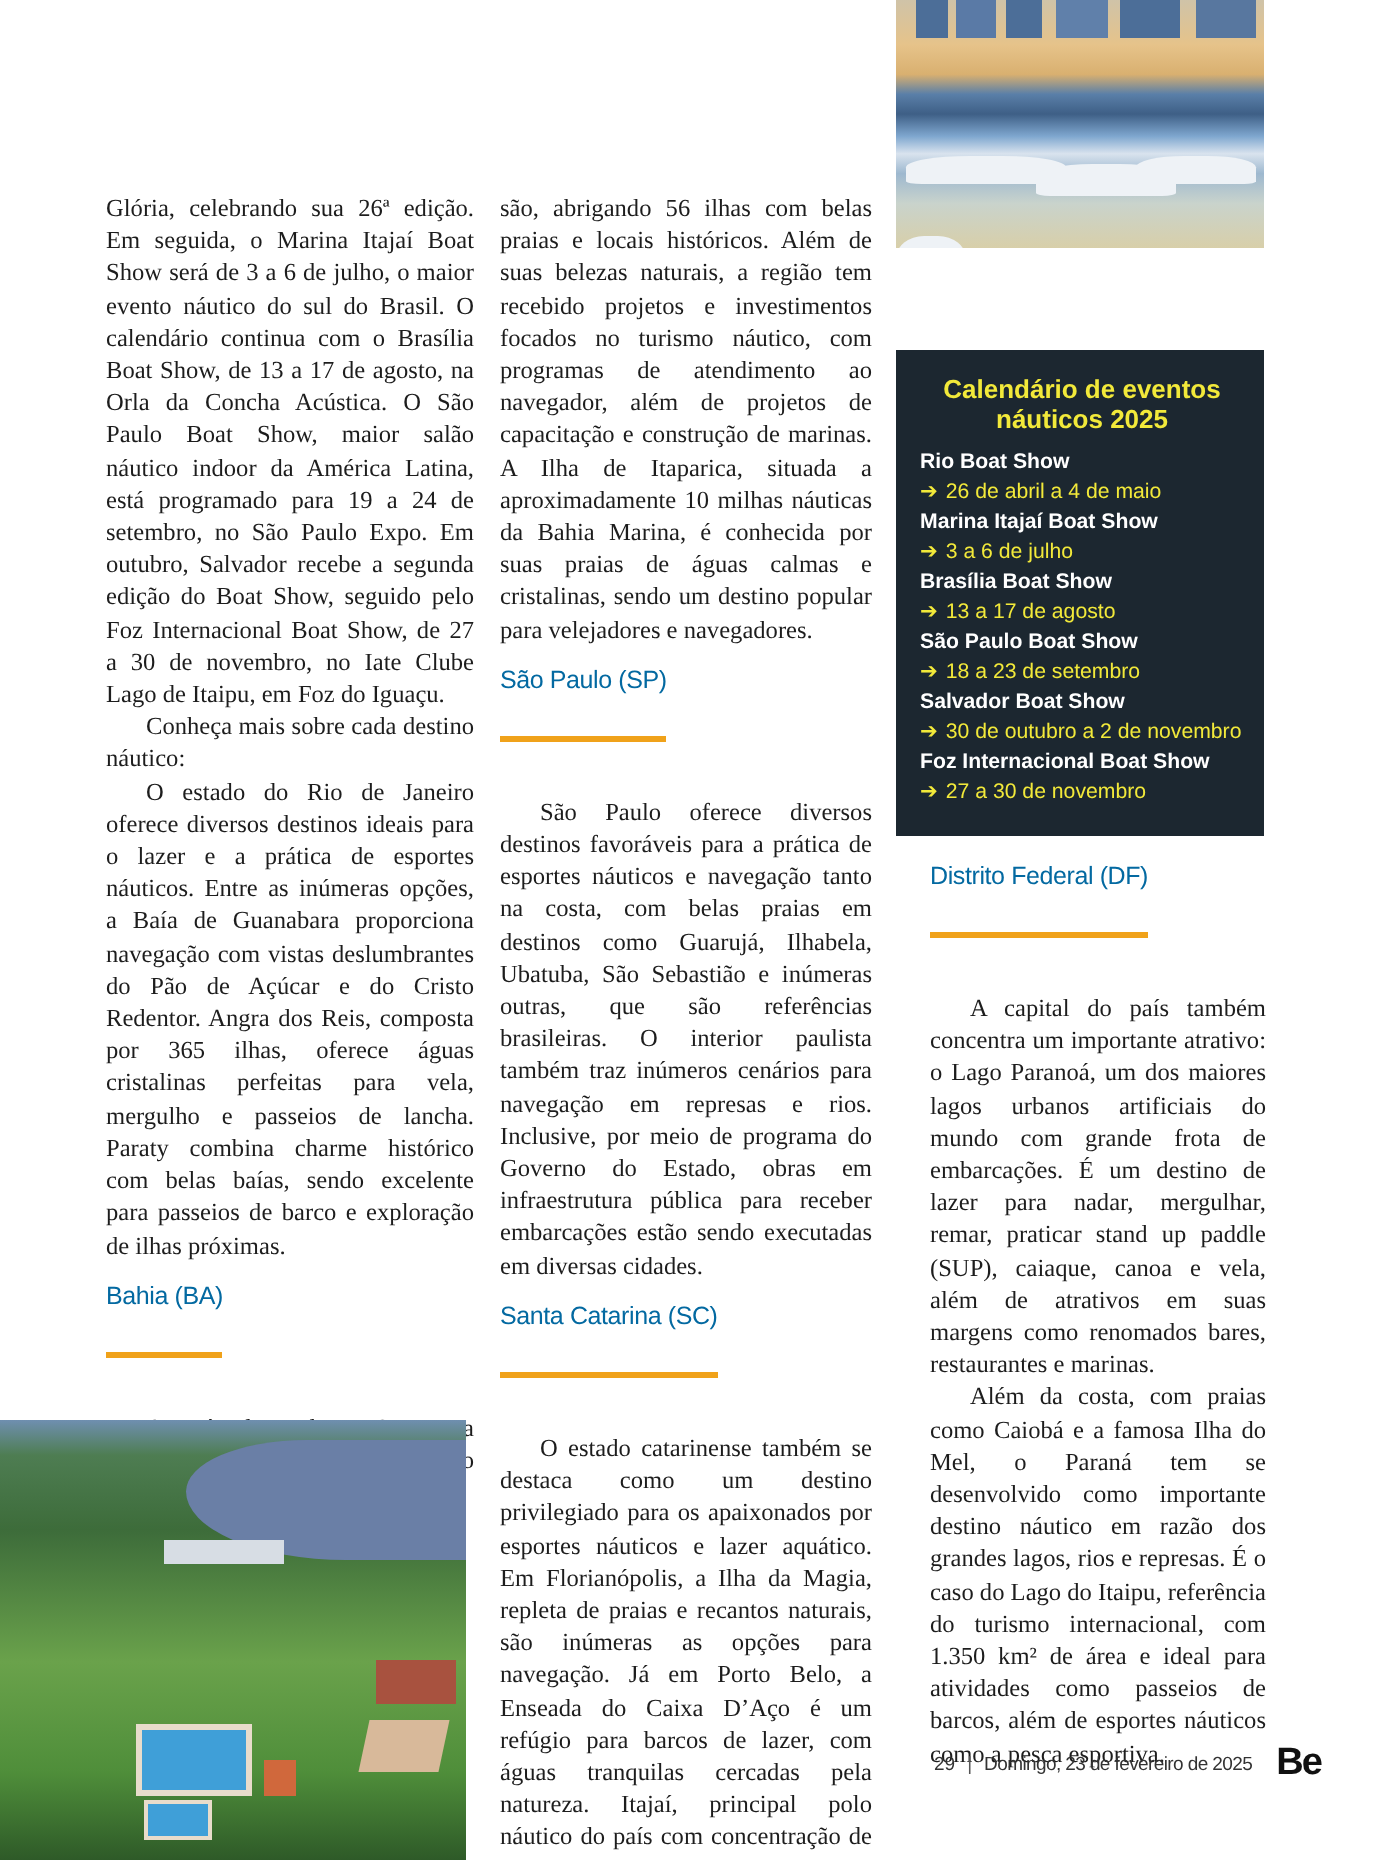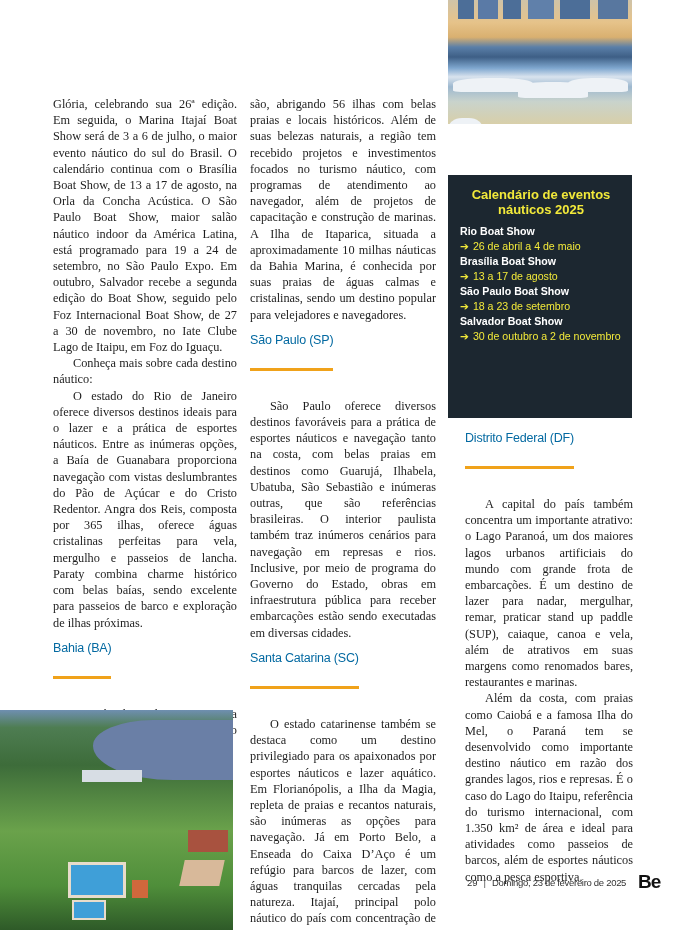--- a/index.html
+++ b/index.html
@@ -110,30 +110,38 @@
   </div>
 </div>
 
 <div class="calendar-box">
   <div class="calendar-title">Calendário de eventos náuticos 2025</div>
   <div>
     <div class="cal-event">Rio Boat Show</div>
     <div class="cal-date"><span class="arrow">➔</span><span>26 de abril a 4 de maio</span></div>
   </div>
   <div>
+    <div class="cal-event">Marina Itajaí Boat Show</div>
+    <div class="cal-date"><span class="arrow">➔</span><span>3 a 6 de julho</span></div>
+  </div>
+  <div>
     <div class="cal-event">Brasília Boat Show</div>
     <div class="cal-date"><span class="arrow">➔</span><span>13 a 17 de agosto</span></div>
   </div>
   <div>
     <div class="cal-event">São Paulo Boat Show</div>
     <div class="cal-date"><span class="arrow">➔</span><span>18 a 23 de setembro</span></div>
   </div>
   <div>
     <div class="cal-event">Salvador Boat Show</div>
     <div class="cal-date"><span class="arrow">➔</span><span>30 de outubro a 2 de novembro</span></div>
+  </div>
+  <div>
+    <div class="cal-event">Foz Internacional Boat Show</div>
+    <div class="cal-date"><span class="arrow">➔</span><span>27 a 30 de novembro</span></div>
   </div>
 </div>
 
 <div class="col col-3">
   <div class="head-wrap"><span class="section-heading" style="margin-top:0">Distrito Federal (DF)</span></div>
   <p class="indent">A capital do país também concentra um importante atrativo: o Lago Paranoá, um dos maiores lagos urbanos artificiais do mundo com grande frota de embarcações. É um destino de lazer para nadar, mergulhar, remar, praticar stand up paddle (SUP), caiaque, canoa e vela, além de atrativos em suas margens como renomados bares, restaurantes e marinas.</p>
   <p class="indent">Além da costa, com praias como Caiobá e a famosa Ilha do Mel, o Paraná tem se desenvolvido como importante destino náutico em razão dos grandes lagos, rios e represas. É o caso do Lago do Itaipu, referência do turismo internacional, com 1.350 km² de área e ideal para atividades como passeios de barcos, além de esportes náuticos como a pesca esportiva.</p>
 </div>
 
 <div class="aerial-photo">

